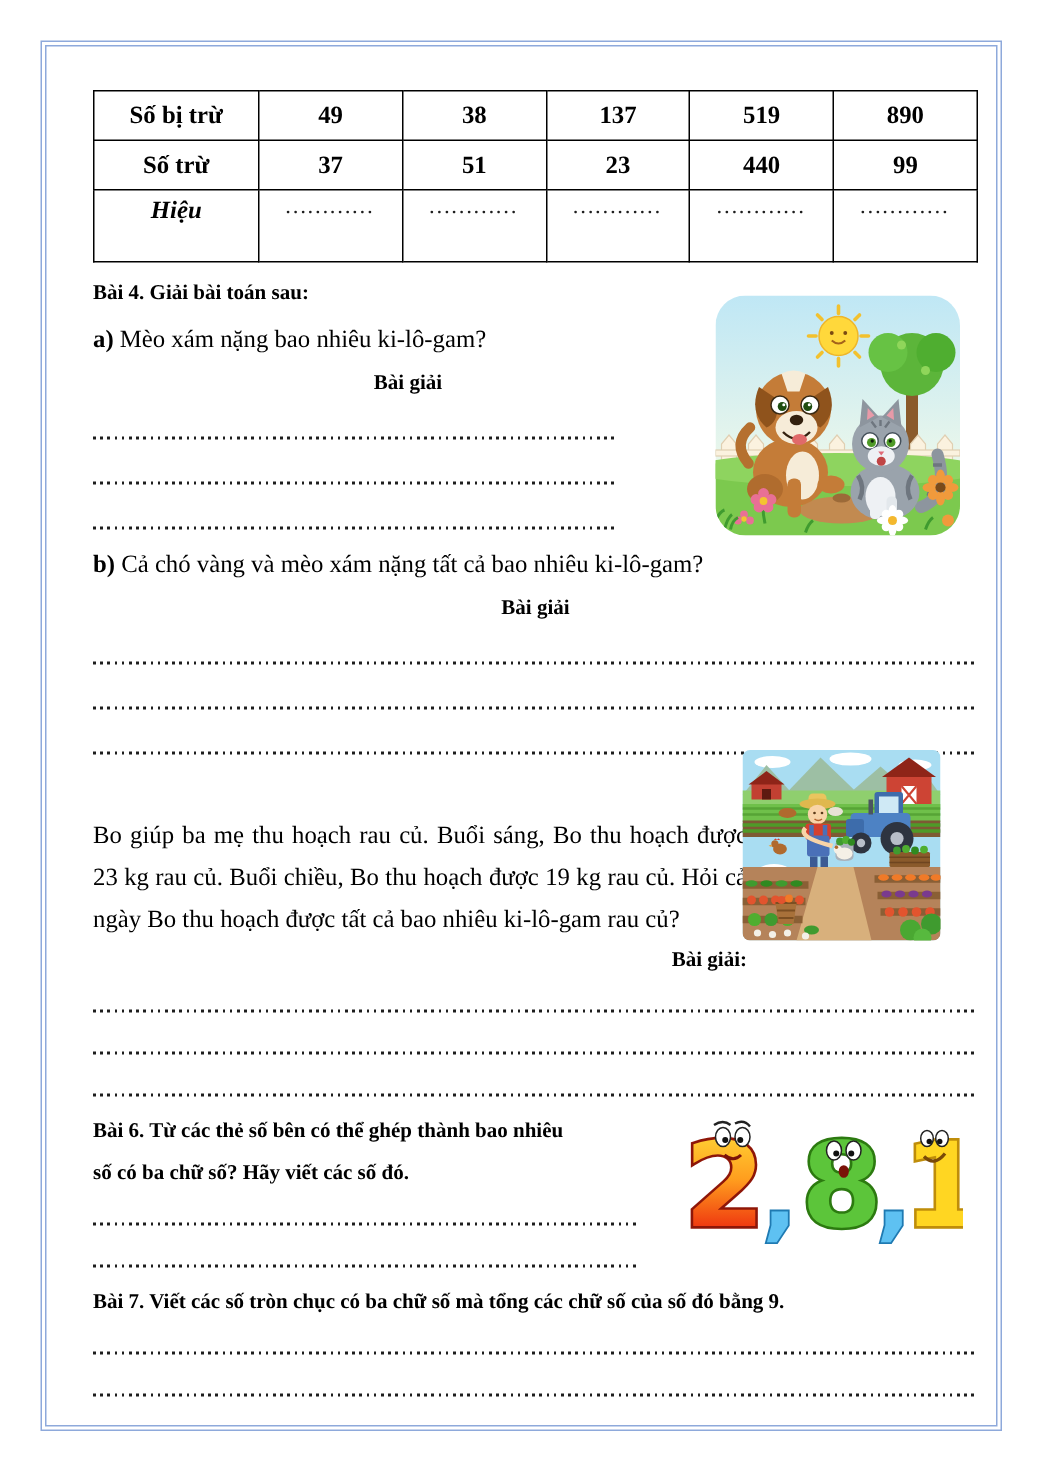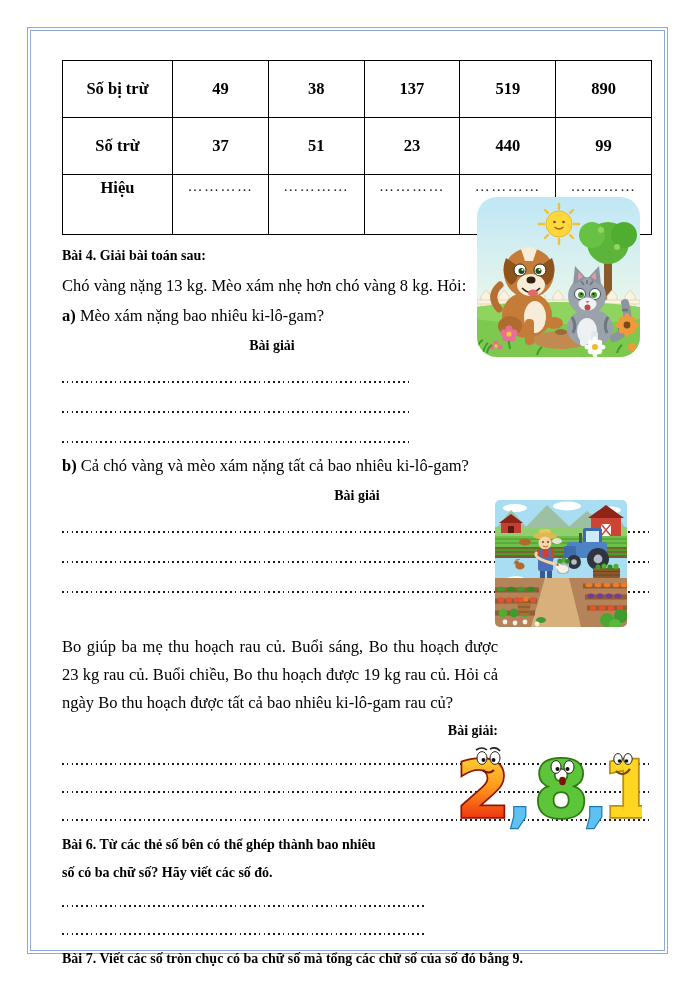--- a/index.html
+++ b/index.html
@@ -10,24 +10,24 @@
   
   .page-border{position:absolute;left:27px;top:27px;right:26px;bottom:28px;
                border:1px solid #8EA9DB;pointer-events:none;}
   .page-border::after{content:"";position:absolute;inset:2px;border:1.4px solid #8EA9DB;}
 
   .content{position:absolute;left:62px;top:60px;width:590px;}
 
   
   table.sub{border-collapse:collapse;width:590px;table-layout:fixed;}
   table.sub td{border:1.6px solid #000;text-align:center;vertical-align:middle;
-               font-weight:bold;font-size:16.5px;padding:12px;}
+               font-weight:bold;font-size:16.5px;padding:0;}
   table.sub td.lbl{font-weight:bold;}
   table.sub tr.r1 td,table.sub tr.r2 td{height:32px;}
-  table.sub tr.r3 td{height:44px;vertical-align:top;padding-top:3px;}
+  table.sub tr.r3 td{height:44px;vertical-align:top;padding-top:3px;font-style:italic;}
   table.sub td.dots-cell{font-weight:normal;font-size:15px;letter-spacing:1.5px;color:#1d1d1d;}
 
   
   .hd{font-weight:bold;font-size:14px;line-height:30px;margin:0;}
   .tx{font-size:16.5px;line-height:30px;margin:0;}
   .b{font-weight:bold;}
   .sec4 .hd,.sec4 .tx{line-height:30px;}
   .secB .hd,.secB .tx{line-height:28px;}
   .center-a{width:420px;text-align:center;}
   .center-full{width:590px;text-align:center;}
@@ -92,21 +92,20 @@
         <td class="dots-cell">…………</td>
         <td class="dots-cell">…………</td>
         <td class="dots-cell">…………</td>
         <td class="dots-cell">…………</td>
       </tr>
     </tbody>
       </table>
 
     <div class="sec4">
       <p class="hd mt6">Bài 4. Giải bài toán sau:</p>
-      <p class="tx">Chó vàng nặng 13 kg. Mèo xám nhẹ hơn chó vàng 8 kg. Hỏi:</p>
       <p class="tx"><span class="b">a)</span><span> Mèo xám nặng bao nhiêu ki-lô-gam?</span></p>
       <p class="hd center-a">Bài giải</p>
       <div class="dotline short"></div>
       <div class="dotline short"></div>
       <div class="dotline short"></div>
       <p class="tx"><span class="b">b)</span><span> Cả chó vàng và mèo xám nặng tất cả bao nhiêu ki-lô-gam?</span></p>
       <p class="hd center-full">Bài giải</p>
       <div class="dotline"></div>
       <div class="dotline"></div>
       <div class="dotline"></div>

